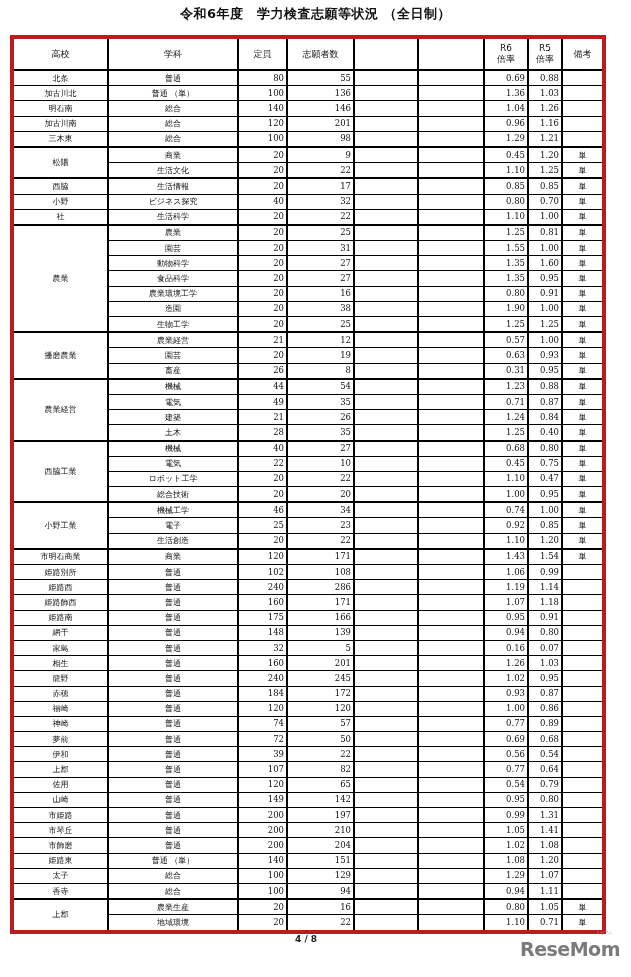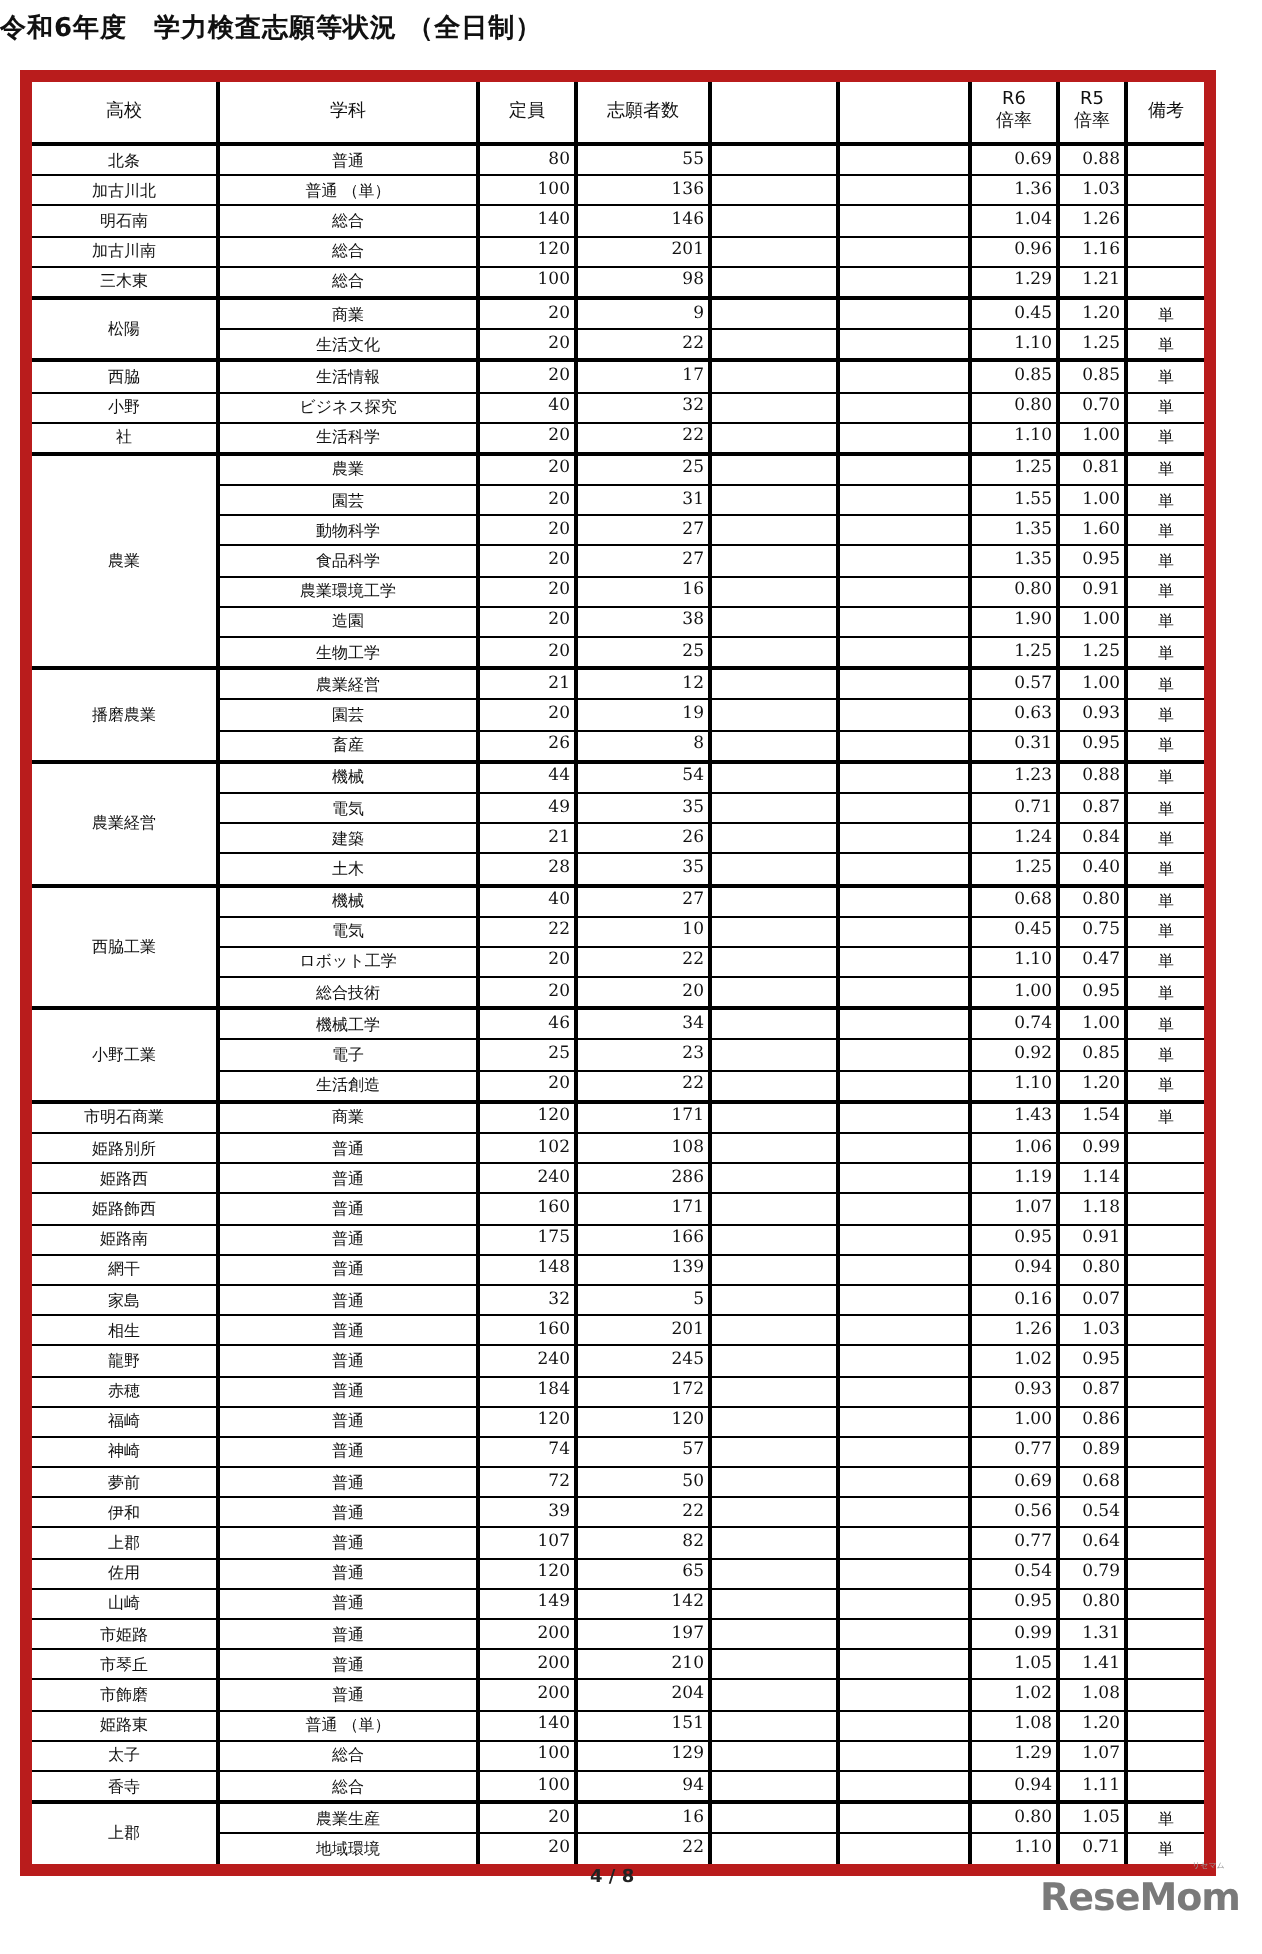--- a/index.html
+++ b/index.html
@@ -1,22 +1,22 @@
 <!DOCTYPE html>
 <html><head>
 <meta charset="utf-8">
 <style>
   html, body { margin:0; padding:0; background:#fff; }
   body { width:631px; height:977px; position:relative; overflow:hidden;
          font-family:"DejaVu Serif","Liberation Serif",serif; color:#111; }
-  .title { position:absolute; top:5px; left:0; width:631px; 
+  .title { position:absolute; top:5px; left:0; width:631px; text-align:center;
            font-family:"DejaVu Sans","Liberation Sans",sans-serif; font-weight:bold;
            font-size:13px; letter-spacing:0.5px; }
   table { position:absolute; top:35px; left:10px; border-collapse:collapse;
-          table-layout:fixed; width:592px; border:6px solid #b91c1c; }
+          table-layout:fixed; width:592px; border:4px solid #b91c1c; }
   col.c-school { width:96px; } col.c-dept { width:130px; } col.c-cap { width:49px; }
   col.c-app { width:67px; } col.c-e1 { width:64px; } col.c-e2 { width:66px; }
   col.c-r6 { width:44px; } col.c-r5 { width:34px; } col.c-note { width:42px; }
   th { height:30px; font-weight:normal; font-size:9px; border:1px solid #000;
        border-right-width:2px; text-align:center; padding:0; line-height:11px;
        font-family:"DejaVu Sans","Liberation Sans",sans-serif; }
   td { height:14.2px; font-size:8.5px; border:1px solid #000; border-right-width:2px;
        padding:0 2px; line-height:13px; white-space:nowrap; overflow:hidden; }
   td.school, td.dept, td.note { text-align:center;
        font-family:"DejaVu Sans","Liberation Sans",sans-serif; font-size:8px; }

